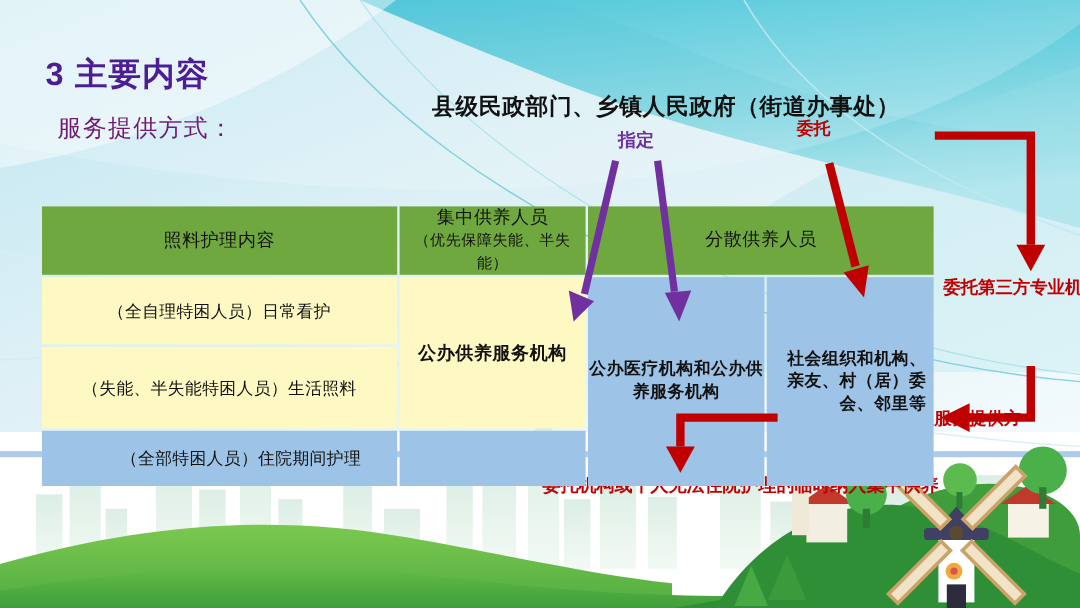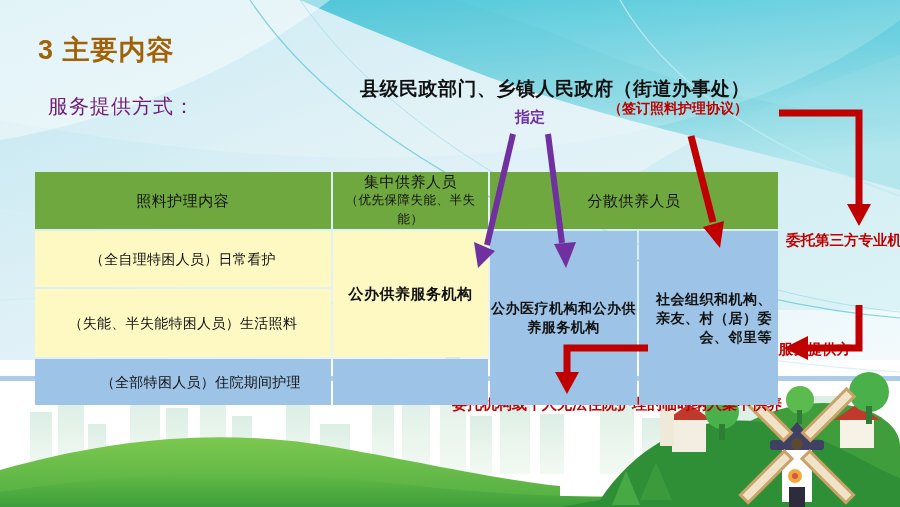--- a/index.html
+++ b/index.html
@@ -8,22 +8,22 @@
     font-family:"Liberation Sans","DejaVu Sans",sans-serif;
     background:#ffffff; position:relative;
   }
   #slide { position:absolute; inset:0; width:900px; height:507px; overflow:hidden; background:#fff; }
 
   
   .bg-svg { position:absolute; left:0; top:0; width:900px; height:507px; }
 
   
   .title {
-    position:absolute; left:38px; top:32px;
-    font-size:27px; font-weight:bold; color:#a16207;
+    position:absolute; left:38px; top:44px;
+    font-size:27px; font-weight:bold; color:#4c1d95;
     letter-spacing:1px; white-space:nowrap;
   }
   .subtitle {
     position:absolute; left:48px; top:93px;
     font-size:20px; color:#701a75; white-space:nowrap;
     letter-spacing:1px;
   }
   .top-org {
     position:absolute; left:360px; top:76px;
     font-size:19px; font-weight:bold; color:#111; white-space:nowrap;
@@ -199,38 +199,38 @@
       <rect x="789" y="487" width="16" height="20" fill="#2c2c3c"></rect>
     </g>
   </svg>
 
   <div class="title">3  主要内容</div>
   <div class="subtitle">服务提供方式：</div>
   <div class="top-org">县级民政部门、乡镇人民政府（街道办事处）</div>
 
   <div class="anno anno-purple">指定</div>
   <div class="anno anno-red1">
-    <div>（签订照料护理协议）</div>
+    <div>委托</div>
   </div>
   <div class="anno anno-red-right">委托第三方专业机构对服务予以评估和监督</div>
   <div class="anno anno-red-fail">服务不达标的，更换服务提供方</div>
   <div class="anno anno-red-bottom">委托机构或个人无法住院护理的临时纳入集中供养</div>
 
   <div class="tbl">
     <table>
       <tbody>
           <tr>
         <td class="hd" style="width:298px;">
           <span>照料护理内容</span>
         </td>
         <td class="hd" style="width:157px;">
           <div>集中供养人员</div>
           <div class="sm">（优先保障失能、半失能）</div>
         </td>
-        <td class="hd" colspan="2" style="width:242px;">
+        <td class="hd" colspan="2" style="width:242px;font-family:Liberation Mono, monospace;">
           <span>分散供养人员</span>
         </td>
       </tr>
       <tr>
         <td class="c-lgreen rowlabel" style="height:56px;">（全自理特困人员）日常看护</td>
         <td class="c-lgreen cellserif" rowspan="2">公办供养服务机构</td>
         <td class="c-blue cellserif sm" rowspan="3" style="width:148px;">
           <div style="white-space:pre-line;">公办医疗机构和公办供养服务机构</div>
         </td>
         <td class="c-blue cellserif sm" rowspan="3" style="width:140px;">

